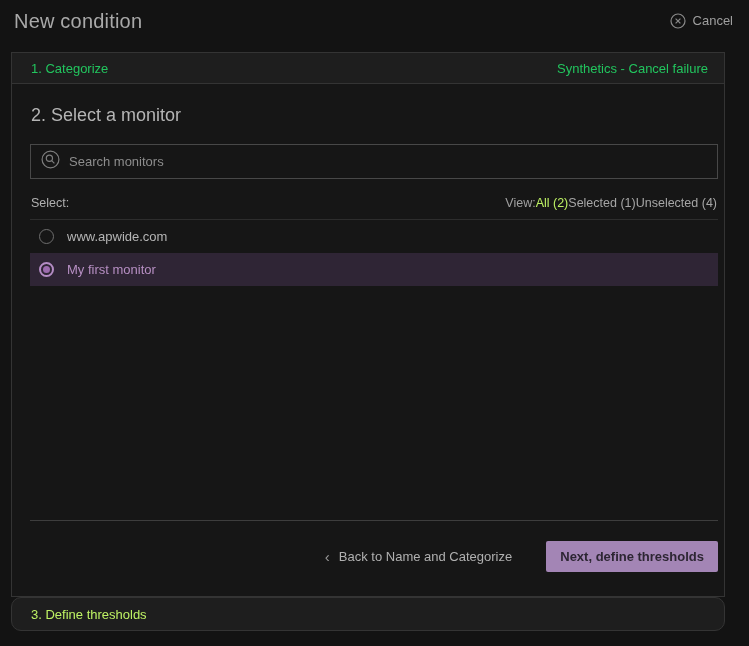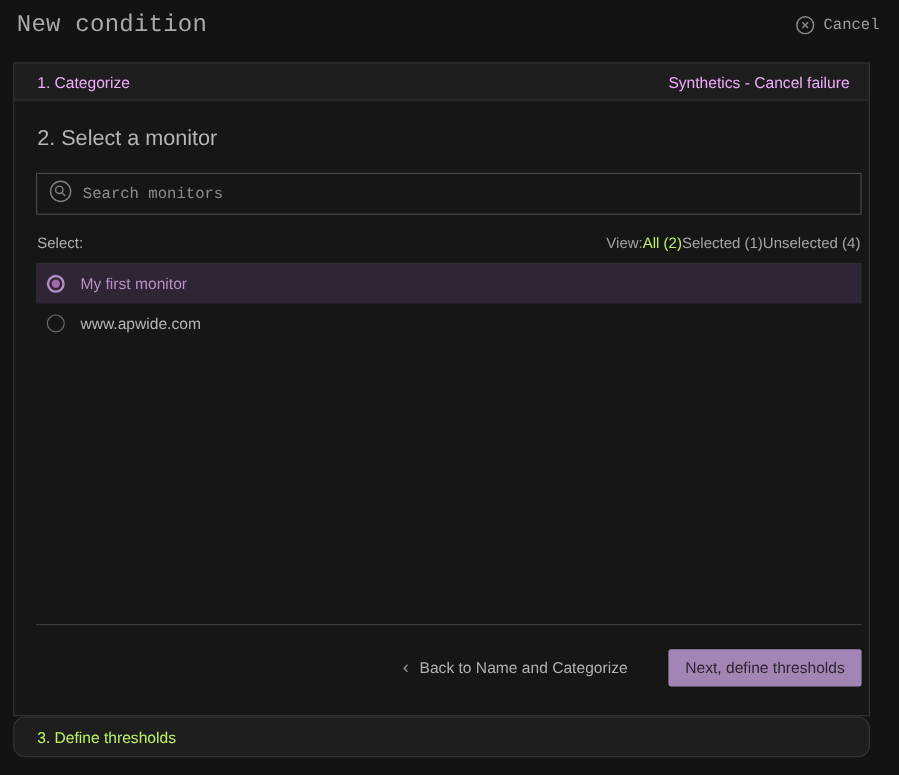--- a/index.html
+++ b/index.html
@@ -7,40 +7,39 @@
     width: 749px; height: 646px;
     background: #131313;
     font-family: "Liberation Sans", "DejaVu Sans", sans-serif;
     overflow: hidden;
   }
   
   .header {
     height: 52px;
     display: flex; align-items: center; justify-content: space-between;
     padding: 0 16px 10px 14px;
-    font-family: Liberation Mono, monospace;
   }
   .page-title {
     font-size: 20px; font-weight: 400; color: #a9a9a9; letter-spacing: 0.2px;
   }
   .cancel-btn {
     display: flex; align-items: flex-start; gap: 7px;
     background: none; border: none; cursor: pointer;
     font-family: inherit; font-size: 13px; color: #9f9f9f;
   }
   .cancel-btn svg { display: block; }
   
   .wizard { margin-left: 11px; width: 714px; }
   .step-bar {
     height: 32px;
     background: #1e1e1e;
     border: 1px solid #343434;
     display: flex; align-items: center; justify-content: space-between;
     padding: 0 16px 0 19px;
-    font-size: 13px; color: #f0abfc;
+    font-size: 13px; color: #22c55e;
     cursor: pointer;
   }
   .step-bar.step3 { height: 34px; color: #bef264; border-radius: 10px; }
   
   .panel {
     height: 513px;
     background: #161616;
     border: 1px solid #343434;
     border-top: none;
     padding: 16px 6px 24px 18px;
@@ -52,21 +51,21 @@
   }
   .search-box {
     height: 35px;
     border: 1px solid #484848;
     display: flex; align-items: center; gap: 9px;
     padding: 0 10px;
     background: #161616;
   }
   .search-box input {
     flex: 1; background: transparent; border: none; outline: none;
-    font-family: Liberation Mono, monospace; font-size: 13px; color: #cfcfcf;
+    font-family: Liberation Sans, sans-serif; font-size: 13px; color: #cfcfcf;
   }
   .search-box input::placeholder { color: #8d8d8d; opacity: 1; }
   .toolbar {
     display: flex; justify-content: space-between;
     margin-top: 17px; padding: 0 1px 9px 1px;
     font-size: 12.5px; color: #b0b0b0;
   }
   .view-group { display: flex; align-items: center; gap: 0; }
   .view-label { color: #a0a0a0; }
   .view-filter { color: #a6a6a6; text-decoration: none; cursor: pointer; }
@@ -98,20 +97,21 @@
     display: flex; align-items: center; gap: 9px;
     font-size: 13px; color: #b0b0b0; text-decoration: none; cursor: pointer;
   }
   .back-link .chev { font-size: 15px; color: #9a9a9a; line-height: 1; }
   .next-btn {
     height: 31px; padding: 0 14px;
     background: #a385b5; color: #2d2633;
     border: none; border-radius: 2px;
     font-family: inherit; font-size: 13px;
     cursor: pointer;
+    font-weight: bold;
   }
 </style>
 </head>
 <body>
 
 <div class="header">
   <h1 class="page-title">New condition</h1>
   <button class="cancel-btn">
     <span>
       <svg width="16" height="16" viewBox="0 0 16 16">
@@ -149,27 +149,27 @@
       <span>Select:</span>
       <div class="view-group">
         <span class="view-label">View:</span>
         <a class="view-filter active">All (2)</a>
         <a class="view-filter">Selected (1)</a>
         <a class="view-filter">Unselected (4)</a>
       </div>
     </div>
 
     <div class="monitor-list">
+      <div class="monitor-row">
+        <span class="radio"></span>
+        <span>www.apwide.com</span>
+      </div>
       <div class="monitor-row selected">
         <span class="radio checked"></span>
         <span>My first monitor</span>
-      </div>
-      <div class="monitor-row">
-        <span class="radio"></span>
-        <span>www.apwide.com</span>
       </div>
     </div>
 
     <div class="spacer"></div>
     <div class="footer-divider"></div>
 
     <div class="footer">
       <a class="back-link">
         <span class="chev">‹</span>
         <span>Back to Name and Categorize</span>

